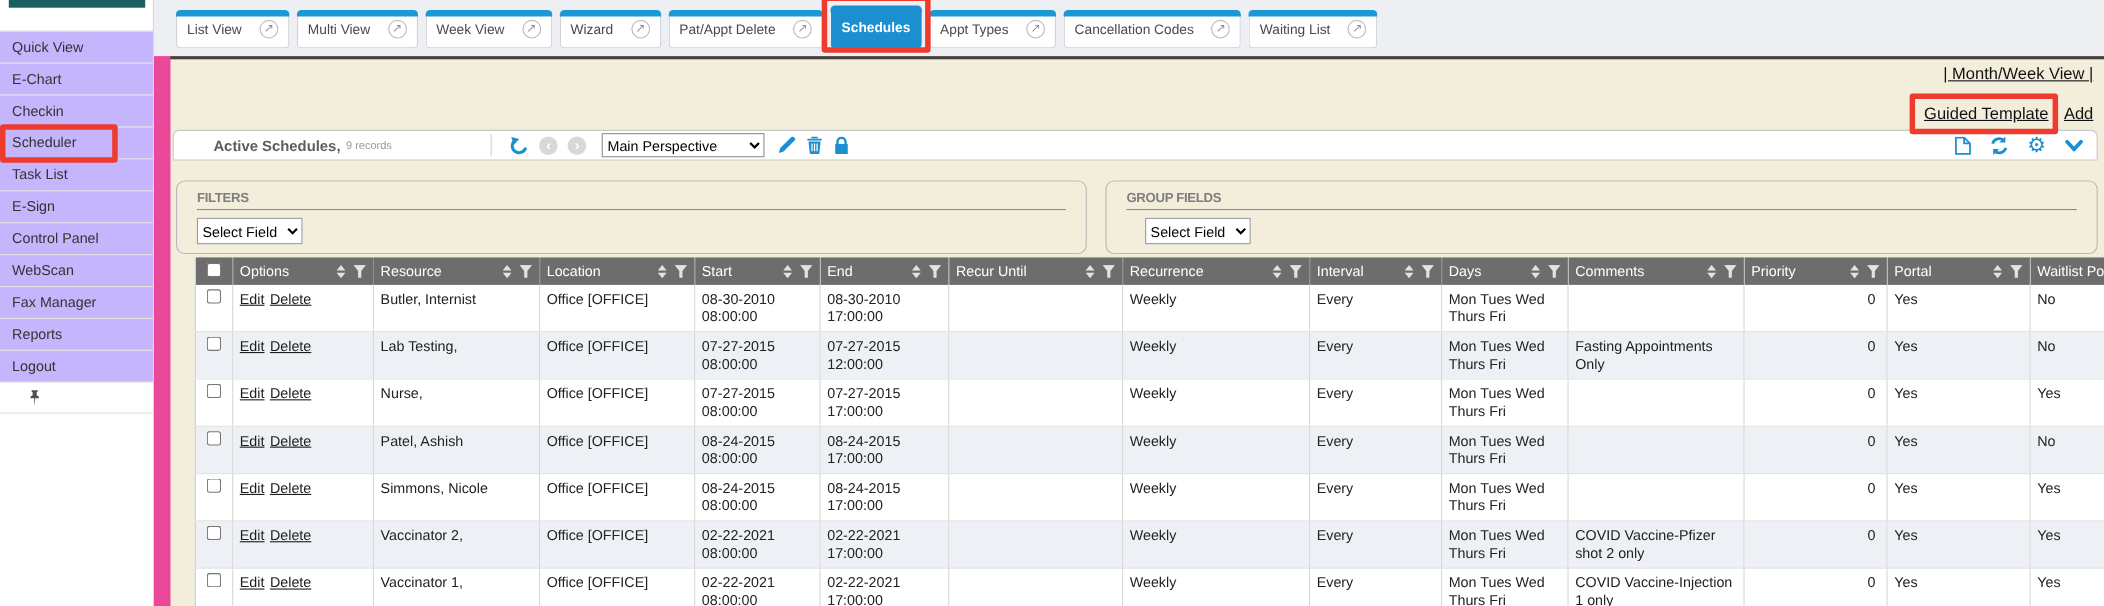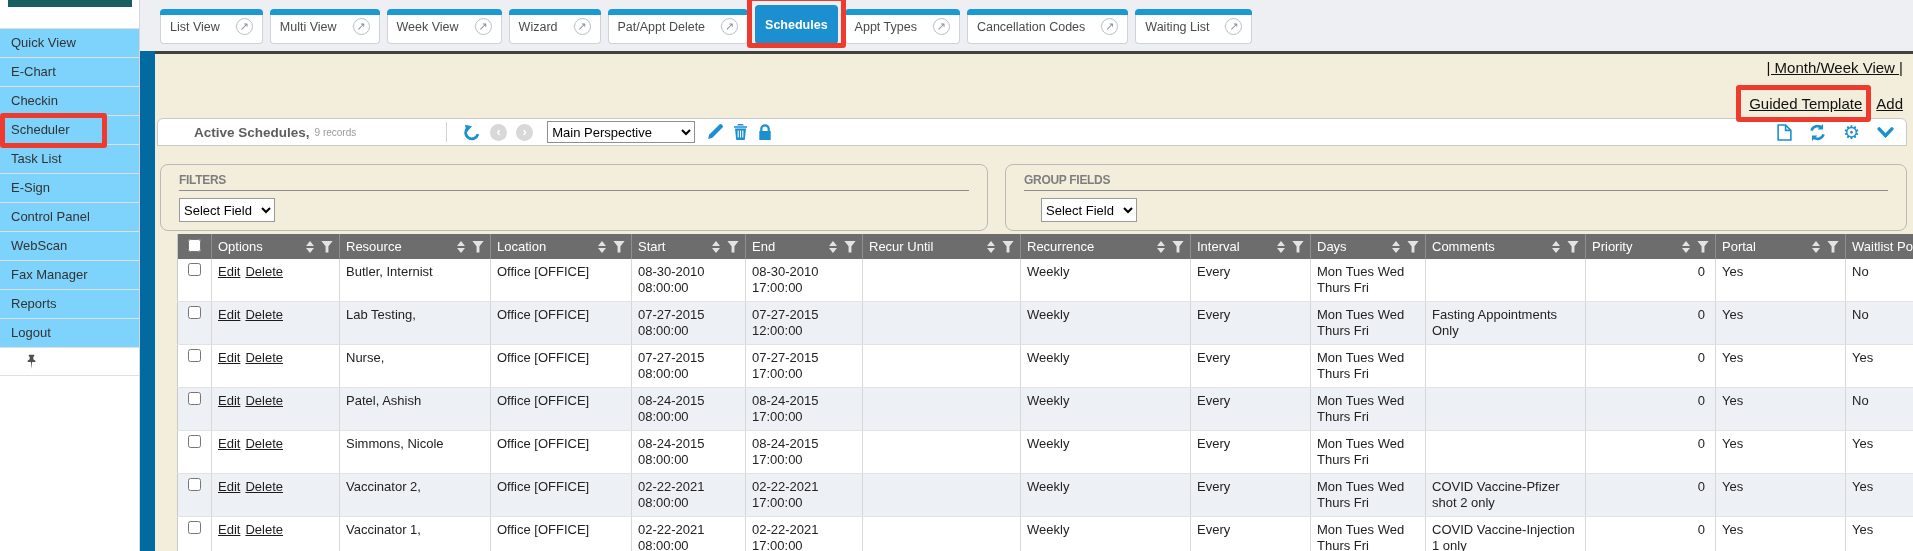--- a/index.html
+++ b/index.html
@@ -7,35 +7,35 @@
               font-family:"Liberation Sans", sans-serif; }
 
   
   .sidebar { position:absolute; left:0; top:0; width:140px; height:551px;
              background:#fff; border-right:1px solid #d6d6d6; z-index:5; }
   .logo-fragment { position:absolute; left:8px; top:0; width:124px; height:7px;
                    background:#195f62; }
   .side-items { position:absolute; top:28px; left:0; right:0; }
   .side-item { position:relative; height:29px; line-height:28px; padding-left:11px;
                font-size:13px; color:#333; border-top:1px solid #e0e0e0;
-               background:#7dd3fc; cursor:pointer; }
+               background:#c4b5fd; cursor:pointer; }
   .side-item:last-child { border-bottom:1px solid #e0e0e0; }
   .pin-row { position:relative; height:29px; border-top:1px solid #e0e0e0;
              border-bottom:1px solid #e0e0e0; padding-left:26px; display:flex;
              align-items:center; }
 
   
   .redbox { position:absolute; border:5px solid #ee3b2e; border-radius:3px;
             pointer-events:none; z-index:50; }
   .side-redbox { left:0; top:-3px; width:107px; height:35px; }
   .tab-redbox  { left:-9px; top:-10px; right:-9px; bottom:-5px; }
   .link-redbox { left:-13px; top:-10px; right:-9px; bottom:-10px; }
 
   
-  .main { position:absolute; left:140px; top:0; right:0; bottom:0; background:#0369a1; }
+  .main { position:absolute; left:140px; top:0; right:0; bottom:0; background:#ec4899; }
 
   
   .tab-strip { position:relative; height:51px; background:#edeff3;
                display:flex; align-items:flex-end; padding:0 0 7px 20px; gap:7px; }
   .tab { position:relative; display:flex; align-items:center; height:34px;
          background:#fff; border:1px solid #cfd3d8; border-top:none;
          border-radius:4px; padding:0 9px; cursor:pointer; }
   .tab::before { content:""; position:absolute; left:-1px; right:-1px; top:-1px;
                  height:6px; background:#1b99d5; border-radius:4px 4px 0 0; }
   .tab-label { font-size:12.5px; color:#4a4a4a; white-space:nowrap; padding-right:8px; }

